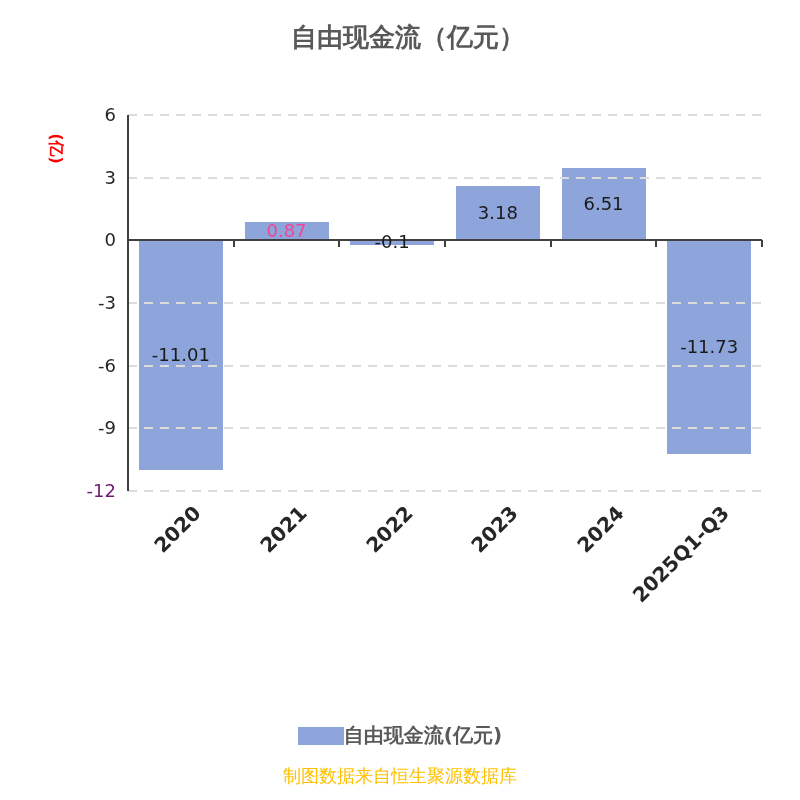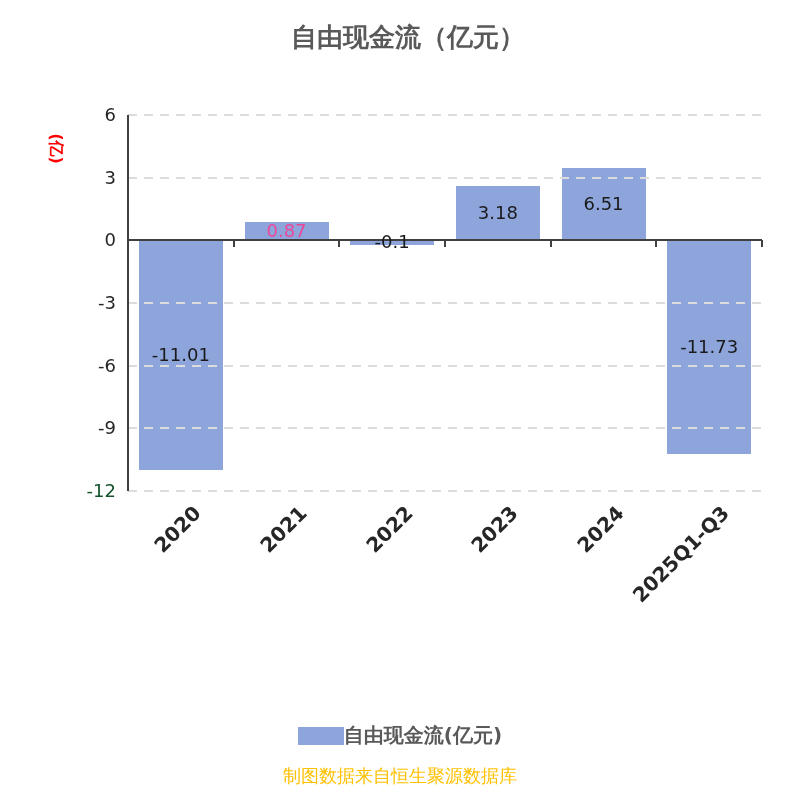--- a/index.html
+++ b/index.html
@@ -50,21 +50,21 @@
       <div style="position: absolute; left: 128px; top: 176.667px; width: 634px; height: 2px; z-index: 3; background: repeating-linear-gradient(90deg, rgb(220, 220, 220) 0px, rgb(220, 220, 220) 9px, transparent 9px, transparent 16px);"></div>
       <div style="position: absolute; left: 60px; top: 166.667px; width: 56px; text-align: right; font-size: 18px; color: rgb(38, 38, 38); z-index: 4;">3</div>
       <div style="position: absolute; left: 60px; top: 229.333px; width: 56px; text-align: right; font-size: 18px; color: rgb(38, 38, 38); z-index: 4;">0</div>
       <div style="position: absolute; left: 128px; top: 302px; width: 634px; height: 2px; z-index: 3; background: repeating-linear-gradient(90deg, rgb(220, 220, 220) 0px, rgb(220, 220, 220) 9px, transparent 9px, transparent 16px);"></div>
       <div style="position: absolute; left: 60px; top: 292px; width: 56px; text-align: right; font-size: 18px; color: rgb(38, 38, 38); z-index: 4;">-3</div>
       <div style="position: absolute; left: 128px; top: 364.667px; width: 634px; height: 2px; z-index: 3; background: repeating-linear-gradient(90deg, rgb(220, 220, 220) 0px, rgb(220, 220, 220) 9px, transparent 9px, transparent 16px);"></div>
       <div style="position: absolute; left: 60px; top: 354.667px; width: 56px; text-align: right; font-size: 18px; color: rgb(38, 38, 38); z-index: 4;">-6</div>
       <div style="position: absolute; left: 128px; top: 427.333px; width: 634px; height: 2px; z-index: 3; background: repeating-linear-gradient(90deg, rgb(220, 220, 220) 0px, rgb(220, 220, 220) 9px, transparent 9px, transparent 16px);"></div>
       <div style="position: absolute; left: 60px; top: 417.333px; width: 56px; text-align: right; font-size: 18px; color: rgb(38, 38, 38); z-index: 4;">-9</div>
       <div style="position: absolute; left: 128px; top: 490px; width: 634px; height: 2px; z-index: 3; background: repeating-linear-gradient(90deg, rgb(220, 220, 220) 0px, rgb(220, 220, 220) 9px, transparent 9px, transparent 16px);"></div>
-      <div style="position: absolute; left: 60px; top: 480px; width: 56px; text-align: right; font-size: 18px; color: #14532d; z-index: 4;">-12</div>
+      <div style="position: absolute; left: 60px; top: 480px; width: 56px; text-align: right; font-size: 18px; color: #701a75; z-index: 4;">-12</div>
       <div style="position: absolute; left: 138.833px; top: 240.333px; width: 84px; height: 229.987px; background: rgb(141, 165, 219); z-index: 2;"></div>
       <div style="position: absolute; left: 135.833px; top: 344.327px; width: 90px; text-align: center; font-size: 18px; color: rgb(26, 26, 26); z-index: 5;">-11.01</div>
       <div style="position: absolute; right: 611.167px; top: 501px; white-space: nowrap; font-size: 20px; font-weight: bold; color: rgb(38, 38, 38); z-index: 4; transform-origin: 100% 0px; transform: rotate(-45deg);">2020</div>
       <div style="position: absolute; left: 244.5px; top: 222.16px; width: 84px; height: 18.1733px; background: rgb(141, 165, 219); z-index: 2;"></div>
       <div style="position: absolute; left: 241.5px; top: 220.247px; width: 90px; text-align: center; font-size: 18px; color: #ec4899; z-index: 5;">0.87</div>
       <div style="position: absolute; right: 505.5px; top: 501px; white-space: nowrap; font-size: 20px; font-weight: bold; color: rgb(38, 38, 38); z-index: 4; transform-origin: 100% 0px; transform: rotate(-45deg);">2021</div>
       <div style="position: absolute; left: 350.167px; top: 240.333px; width: 84px; height: 4.17778px; background: rgb(141, 165, 219); z-index: 2;"></div>
       <div style="position: absolute; left: 347.167px; top: 231.422px; width: 90px; text-align: center; font-size: 18px; color: rgb(26, 26, 26); z-index: 5;">-0.1</div>
       <div style="position: absolute; right: 399.833px; top: 501px; white-space: nowrap; font-size: 20px; font-weight: bold; color: rgb(38, 38, 38); z-index: 4; transform-origin: 100% 0px; transform: rotate(-45deg);">2022</div>
       <div style="position: absolute; left: 455.833px; top: 185.604px; width: 84px; height: 54.7289px; background: rgb(141, 165, 219); z-index: 2;"></div>

